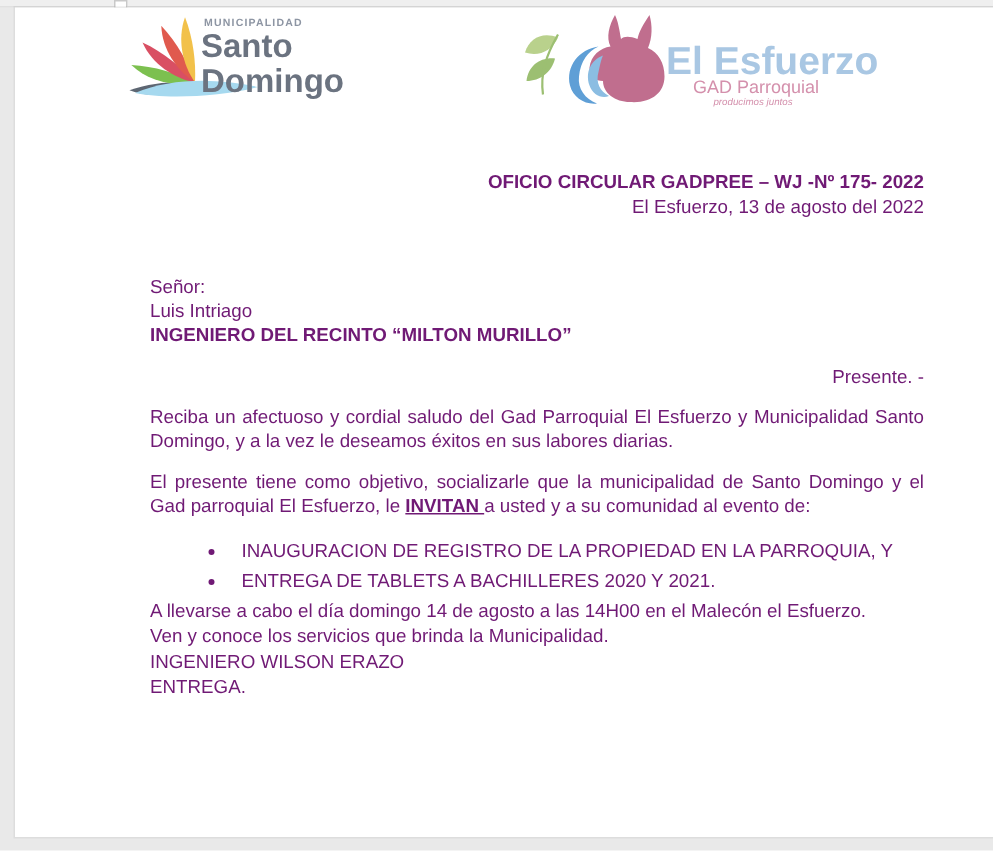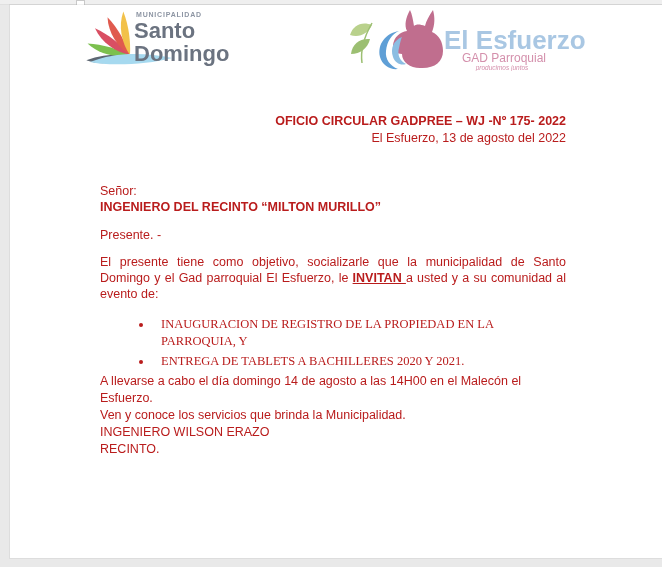--- a/index.html
+++ b/index.html
@@ -21,34 +21,34 @@
     position:absolute;left:10px;top:5px;width:652px;height:553px;
     background:#ffffff;
     box-shadow:0 0 0 1px rgba(0,0,0,0.05);
     overflow:hidden;
   }
   .logo-row{position:relative;height:68px;}
   .logo-sd{position:absolute;left:74px;top:2px;}
   .logo-ee{position:absolute;left:334px;top:2px;}
   svg text{font-family:"Liberation Sans","DejaVu Sans",sans-serif;}
   .letter{
-    padding:0 96px 0 90px;
-    font-size:12.5px;line-height:16px;color:#b91c1c;
+    padding:0 46px 0 90px;
+    font-size:12.5px;line-height:16px;color:#701a75;
   }
   .ref-block{margin-top:40px;text-align:right;line-height:17px;}
   .ref-line{font-weight:bold;}
   .recipient{margin-top:36px;line-height:16px;}
   .recipient-title{font-weight:bold;}
-  .presente{margin:12px 0 0 0;}
+  .presente{margin:12px 0 0 0;text-align:right;}
   p{margin:11px 0 0 0;}
   .just{text-align:justify;}
   .invitan{font-weight:bold;text-decoration:underline;}
   ul.event-list{
     margin:14px 0 0 0;padding:0 0 0 53px;
-    list-style:disc outside;line-height:17px;font-family:Liberation Serif, serif;
+    list-style:disc outside;line-height:17px;
   }
   ul.event-list li{margin:0 0 3px 0;padding-left:8px;}
   .p3{margin-top:0;line-height:17px;}
 </style>
 </head>
 <body>
 
 <div>
   <div class="top-strip"></div>
   <div class="editor-handle"></div>
@@ -90,35 +90,37 @@
 
     <div class="letter">
 
       <div class="ref-block">
         <div class="ref-line">OFICIO CIRCULAR GADPREE – WJ -Nº 175- 2022</div>
         <div>El Esfuerzo, 13 de agosto del 2022</div>
       </div>
 
       <div class="recipient">
         <div>Señor:</div>
+        <div>Luis Intriago</div>
         <div class="recipient-title">INGENIERO DEL RECINTO “MILTON MURILLO”</div>
       </div>
 
       <p class="presente">Presente. -</p>
 
+      <p class="just">Reciba un afectuoso y cordial saludo del Gad Parroquial El Esfuerzo y Municipalidad Santo Domingo, y a la vez le deseamos éxitos en sus labores diarias.</p>
 
       <p class="just"><span>El presente tiene como objetivo, socializarle que la municipalidad de Santo Domingo y el Gad parroquial El Esfuerzo, le </span><span class="invitan">INVITAN </span><span>a usted y a su comunidad al evento de:</span></p>
 
       <ul class="event-list">
         <li>INAUGURACION DE REGISTRO DE LA PROPIEDAD EN LA PARROQUIA, Y</li>
         <li>ENTREGA DE TABLETS A BACHILLERES 2020 Y 2021.</li>
       </ul>
 
       <div class="p3">
         <div>A llevarse a cabo el día domingo 14 de agosto a las 14H00 en el Malecón el Esfuerzo.</div>
         <div>Ven y conoce los servicios que brinda la Municipalidad.</div>
         <div>INGENIERO WILSON ERAZO</div>
-        <div>RECINTO.</div>
+        <div>ENTREGA.</div>
       </div>
 
     </div>
   </div>
 </div>
 
 </body></html>

